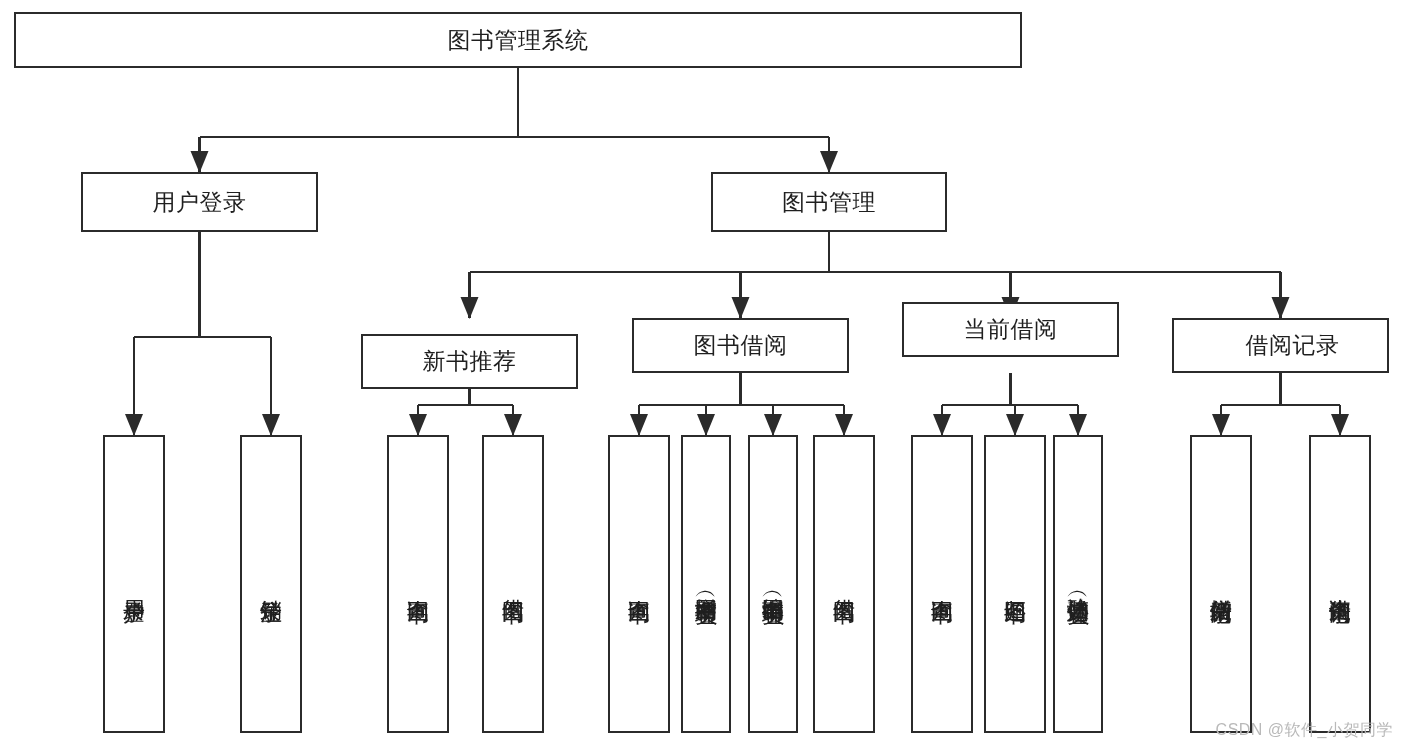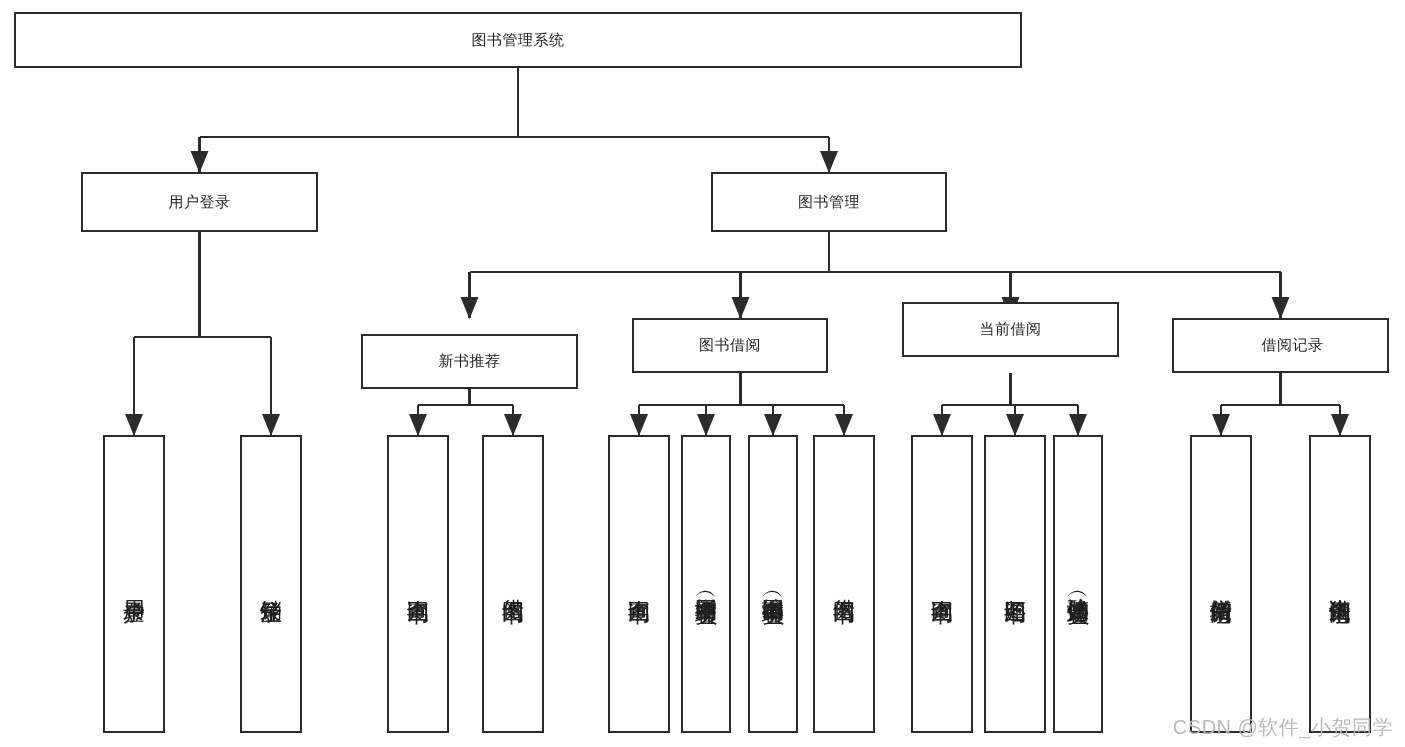--- a/index.html
+++ b/index.html
@@ -29,21 +29,21 @@
     position: absolute;
     box-sizing: border-box;
     border: 2.5px solid #2b2b2b;
     background: #ffffff;
     display: flex;
     align-items: center;
     justify-content: center;
     color: #1f1f1f;
   }
   .node.horiz {
-    font-size: 15px;
+    font-size: 23px;
     letter-spacing: 0.5px;
   }
   .node.vert {
     writing-mode: vertical-rl;
     text-orientation: upright;
     font-size: 22px;
     line-height: 1.18;
     letter-spacing: 1px;
     padding: 6px 0;
     white-space: normal;
@@ -51,21 +51,21 @@
   .node.vert .vtext {
     writing-mode: vertical-rl;
     text-orientation: upright;
     display: block;
     max-height: 100%;
   }
   #watermark {
     position: absolute;
     right: 12px;
     bottom: 6px;
-    font-size: 20px;
+    font-size: 16px;
     color: #b9b9b9;
     letter-spacing: 0.5px;
     user-select: none;
   }
 </style>
 </head>
 <body>
 
 <div id="canvas">
   <svg id="edges" viewBox="0 0 1405 747" width="1405" height="747">
@@ -128,21 +128,21 @@
       </div>
       <div class="node horiz" style="left: 81px; top: 172px; width: 237px; height: 60px; border-color: rgb(43, 43, 43); background: rgb(255, 255, 255); color: rgb(31, 31, 31);">
         <span>用户登录</span>
       </div>
       <div class="node horiz" style="left: 711px; top: 172px; width: 236px; height: 60px; border-color: rgb(43, 43, 43); background: rgb(255, 255, 255); color: rgb(31, 31, 31); font-family: Liberation Serif, serif;">
         <span>图书管理</span>
       </div>
       <div class="node horiz" style="left: 361px; top: 334px; width: 217px; height: 55px; border-color: rgb(43, 43, 43); background: rgb(255, 255, 255); color: rgb(31, 31, 31);">
         <span>新书推荐</span>
       </div>
-      <div class="node horiz" style="left: 632px; top: 318px; width: 196px; height: 55px; border-color: rgb(43, 43, 43); background: rgb(255, 255, 255); color: rgb(31, 31, 31);">
+      <div class="node horiz" style="left: 632px; top: 318px; width: 217px; height: 55px; border-color: rgb(43, 43, 43); background: rgb(255, 255, 255); color: rgb(31, 31, 31);">
         <span>图书借阅</span>
       </div>
       <div class="node horiz" style="left: 902px; top: 302px; width: 217px; height: 55px; border-color: rgb(43, 43, 43); background: rgb(255, 255, 255); color: rgb(31, 31, 31);">
         <span>当前借阅</span>
       </div>
       <div class="node horiz" style="left: 1172px; top: 318px; width: 217px; height: 55px; border-color: rgb(43, 43, 43); background: rgb(255, 255, 255); color: rgb(31, 31, 31); padding-left: 24px;">
         <span>借阅记录</span>
       </div>
       <div class="node vert" style="left: 103px; top: 435px; width: 62px; height: 298px; border-color: rgb(43, 43, 43); background: rgb(255, 255, 255); color: rgb(31, 31, 31);">
         <span class="vtext">用户登录</span>

